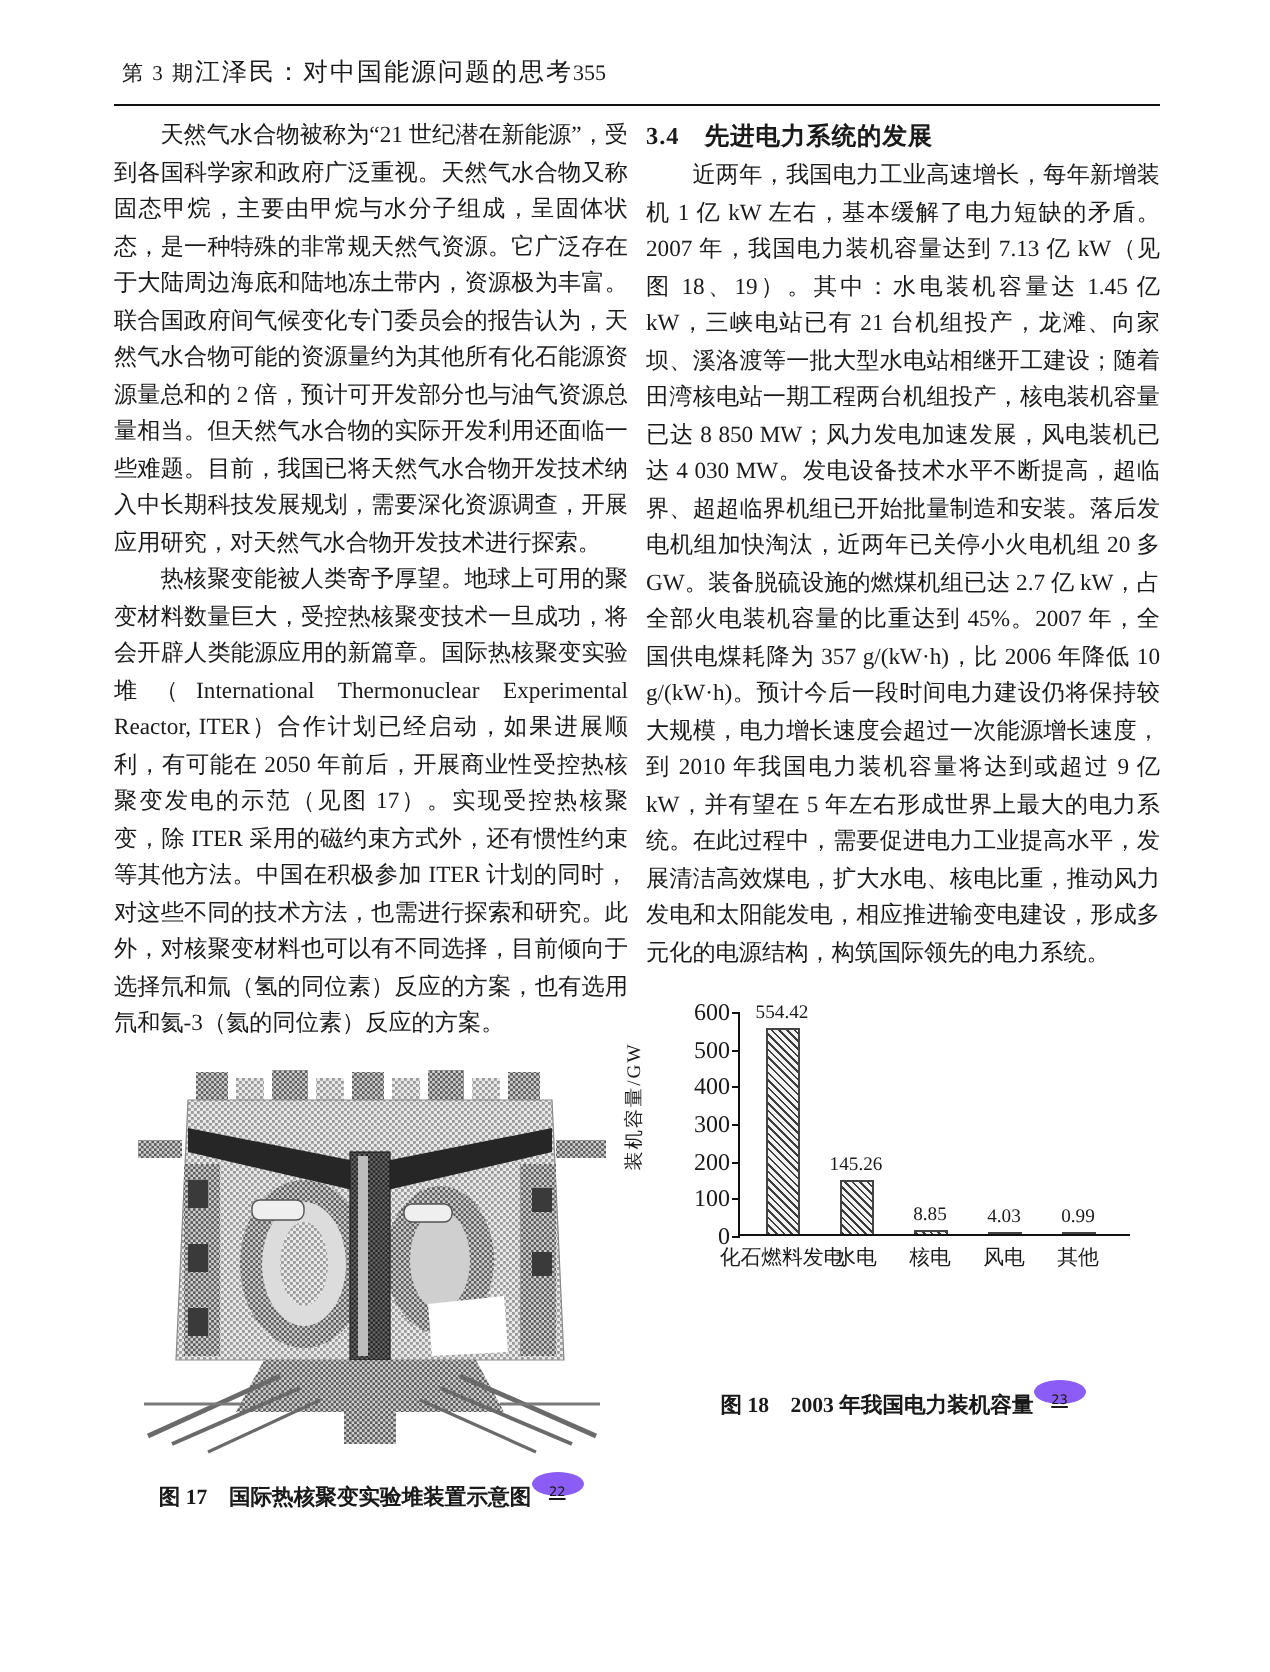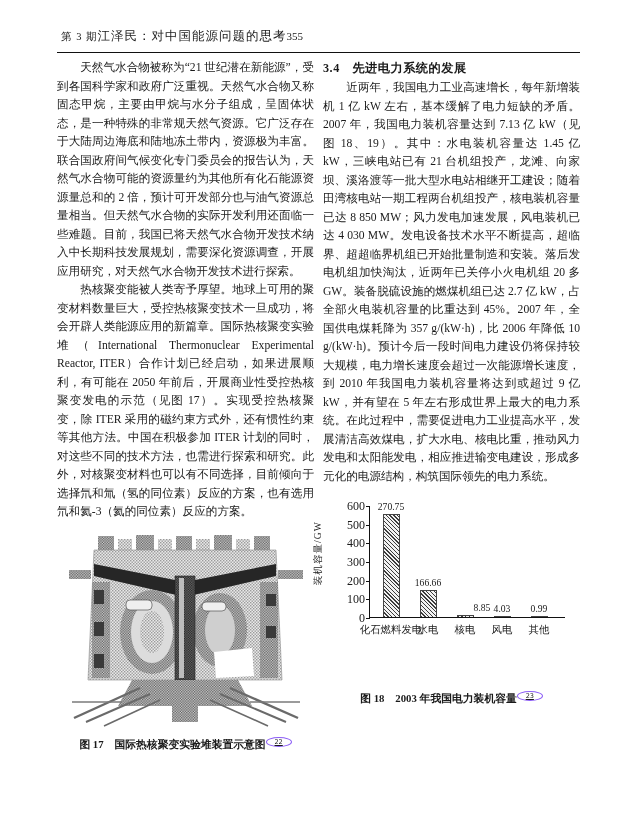--- a/index.html
+++ b/index.html
@@ -21,21 +21,21 @@
   
   .columns { display:flex; gap:9px; margin-top:6px; }
   .col { width:257px; font-size:11.6px; line-height:18.5px; text-align:justify; }
   .col p { text-indent:2em; }
   .col p.noindent { text-indent:0; }
   h2.sec { font-size:12.2px; font-weight:700; line-height:19px; margin-bottom:1px; text-align:left; letter-spacing:0.5px; }
 
   
   .caption { text-align:center; font-size:10.8px; font-weight:700; line-height:17px; text-indent:0; }
   .circ {
-    display:inline-block; width:26px; height:10px; border:1px solid #8b5cf6; border-radius:50%;
+    display:inline-block; width:26px; height:10px; border:6px solid #8b5cf6; border-radius:50%;
     font-size:6.5px; line-height:9px; text-align:center; vertical-align:4px; font-weight:400;
     font-family:"DejaVu Sans",sans-serif;
     text-decoration:underline;
   }
 
   
   .fig17 { width:244px; margin:8px auto 2px auto; }
 
   
   .chart { position:relative; width:257px; height:172px; margin-top:8px; font-family:"Liberation Serif","DejaVu Serif",serif; }
@@ -169,27 +169,27 @@
             <div class="ytick-mark" style="left: -4px; top: 74.6667px;"></div>
             <div class="ytick-label" style="left: -31px; top: 51px;">300</div>
             <div class="ytick-mark" style="left: -4px; top: 56px;"></div>
             <div class="ytick-label" style="left: -31px; top: 32.3333px;">400</div>
             <div class="ytick-mark" style="left: -4px; top: 37.3333px;"></div>
             <div class="ytick-label" style="left: -31px; top: 13.6667px;">500</div>
             <div class="ytick-mark" style="left: -4px; top: 18.6667px;"></div>
             <div class="ytick-label" style="left: -31px; top: -5px;">600</div>
             <div class="ytick-mark" style="left: -4px; top: 0px;"></div>
             <div class="bar" style="left: 12.5px; width: 17px; height: 103.492px;"></div>
-            <div class="vlabel" style="left: 21px; bottom: 105.492px;">270.75</div>
+            <div class="vlabel" style="left: 21px; bottom: 105.492px;">554.42</div>
             <div class="catlabel" style="left: 21px;">化石燃料发电</div>
             <div class="bar" style="left: 49.5px; width: 17px; height: 27.1152px;"></div>
-            <div class="vlabel" style="left: 58px; bottom: 29.1152px;">166.66</div>
+            <div class="vlabel" style="left: 58px; bottom: 29.1152px;">145.26</div>
             <div class="catlabel" style="left: 58px;">水电</div>
             <div class="bar" style="left: 86.5px; width: 17px; height: 1.652px;"></div>
-            <div class="vlabel" style="left: 112px; bottom: 3.652px;">8.85</div>
+            <div class="vlabel" style="left: 95px; bottom: 3.652px;">8.85</div>
             <div class="catlabel" style="left: 95px;">核电</div>
             <div class="bar" style="left: 123.5px; width: 17px; height: 1px;"></div>
             <div class="vlabel" style="left: 132px; bottom: 3px;">4.03</div>
             <div class="catlabel" style="left: 132px;">风电</div>
             <div class="bar" style="left: 160.5px; width: 17px; height: 1px;"></div>
             <div class="vlabel" style="left: 169px; bottom: 3px;">0.99</div>
             <div class="catlabel" style="left: 169px;">其他</div>
           </div>
       </div>
 

